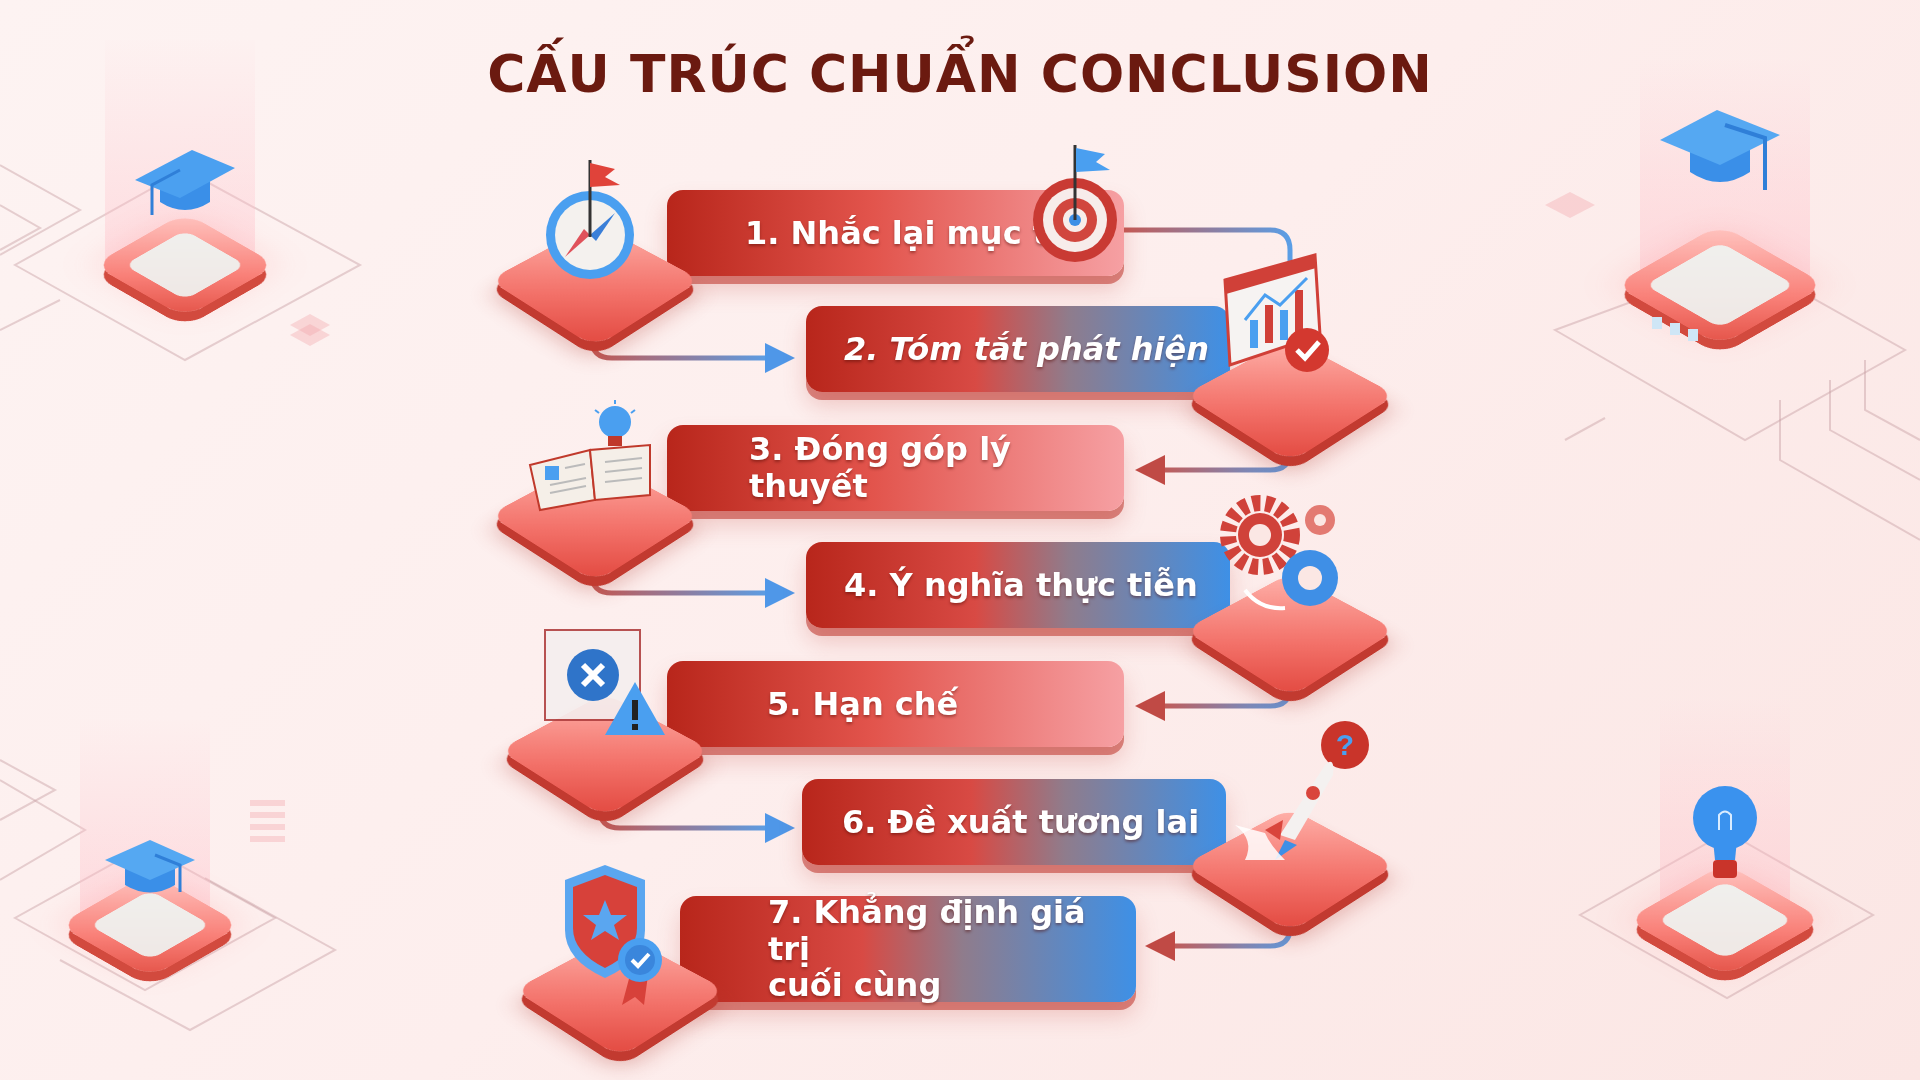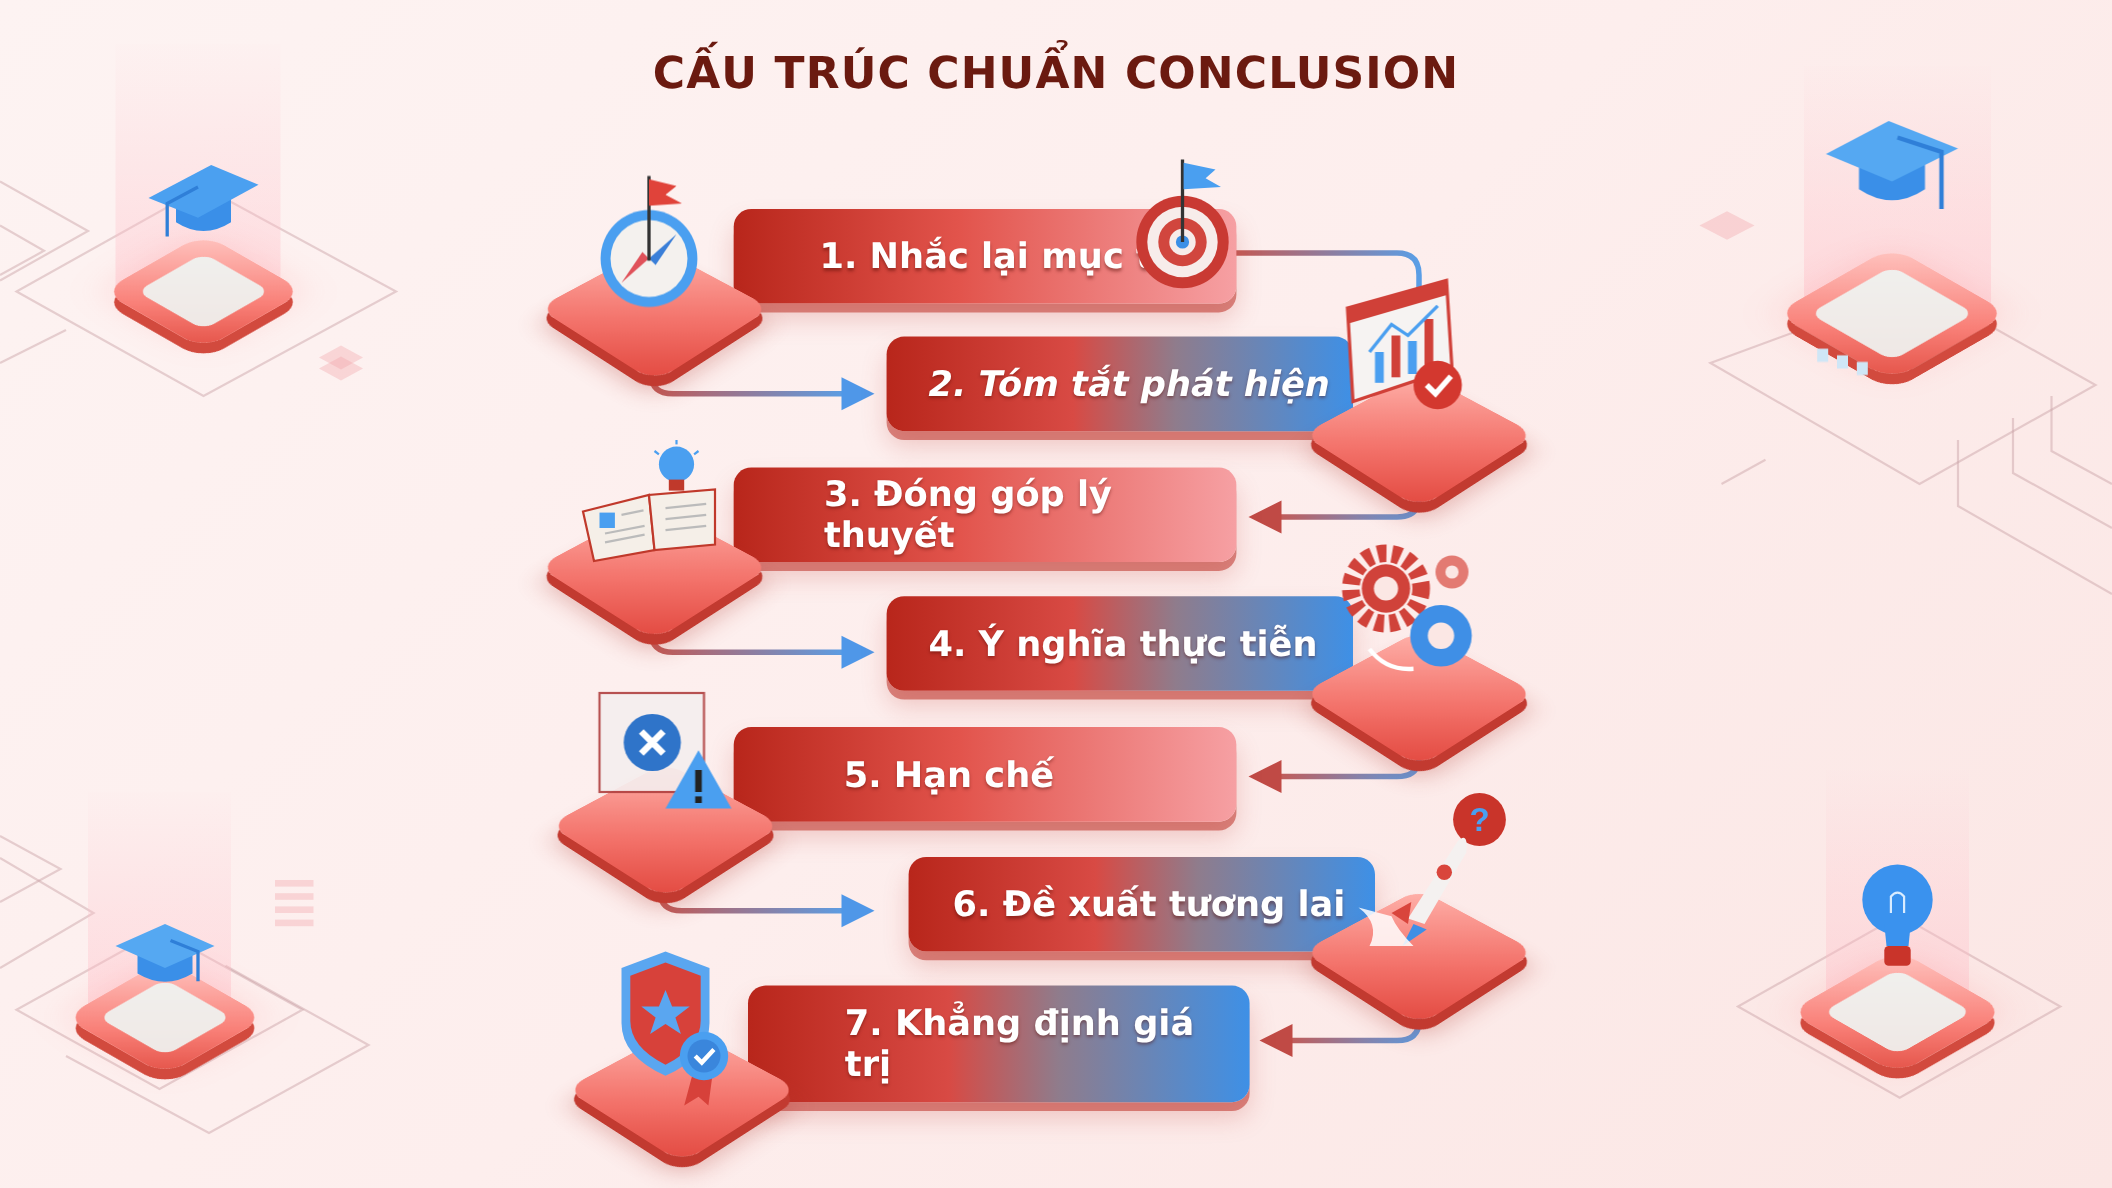--- a/index.html
+++ b/index.html
@@ -4,21 +4,21 @@
 <style>
   html, body { margin:0; padding:0; }
   body {
     width:1920px; height:1080px; overflow:hidden; position:relative;
     background: linear-gradient(135deg, #fdf3f2 0%, #fdeeed 50%, #fbe6e4 100%);
     font-family: "Liberation Sans", "DejaVu Sans", sans-serif;
   }
   .abs { position:absolute; }
   .title {
     position:absolute; left:0; width:1920px; top:44px; text-align:center;
-    font-size:40px; font-weight:bold; color:#6b1a10; letter-spacing:1px;
+    font-size:52px; font-weight:bold; color:#6b1a10; letter-spacing:1px;
     font-family: "DejaVu Sans", sans-serif;
   }
   
   .bar {
     position:absolute; height:86px; border-radius:16px;
     box-shadow: 0 8px 0 rgba(190,50,40,0.55), 0 14px 22px rgba(200,80,70,0.25);
     display:flex; align-items:center; box-sizing:border-box;
     color:#fff; font-weight:bold; font-size:32px;
     text-shadow: 0 2px 3px rgba(80,10,5,0.45);
     font-family: "DejaVu Sans", sans-serif;
@@ -172,26 +172,27 @@
 </div>
 <div class="bar red" style="left:667px;top:425px;width:457px;padding-left:42px;">
   <span class="lbl" style="padding-left:40px">3. Đóng góp lý thuyết</span>
 </div>
 <div class="bar mix" style="left:806px;top:542px;width:424px;">
   <span class="lbl" style="padding-left:6px">4. Ý nghĩa thực tiễn</span>
 </div>
 <div class="bar red" style="left:667px;top:661px;width:457px;text-align:right;">
   <span class="lbl" style="padding-left:62px">5. Hạn chế</span>
 </div>
-<div class="bar mix" style="left:826px;top:779px;width:424px;">
+<div class="bar mix" style="left:802px;top:779px;width:424px;">
   <span class="lbl" style="padding-left:8px">6. Đề xuất tương lai</span>
 </div>
 <div class="bar mix" style="left:680px;top:896px;width:456px;height:106px;">
   <div class="lbl" style="padding-left:56px">
     <div>7. Khẳng định giá trị</div>
+    <div>cuối cùng</div>
   </div>
 </div>
 
 <div class="tile-wrap" style="left:495px;top:170px;">
   <div class="tile" style="left:25px;top:35px;"></div>
 </div>
 <div class="tile-wrap" style="left:495px;top:405px;">
   <div class="tile" style="left:25px;top:35px;"></div>
 </div>
 <div class="tile-wrap" style="left:505px;top:640px;">

